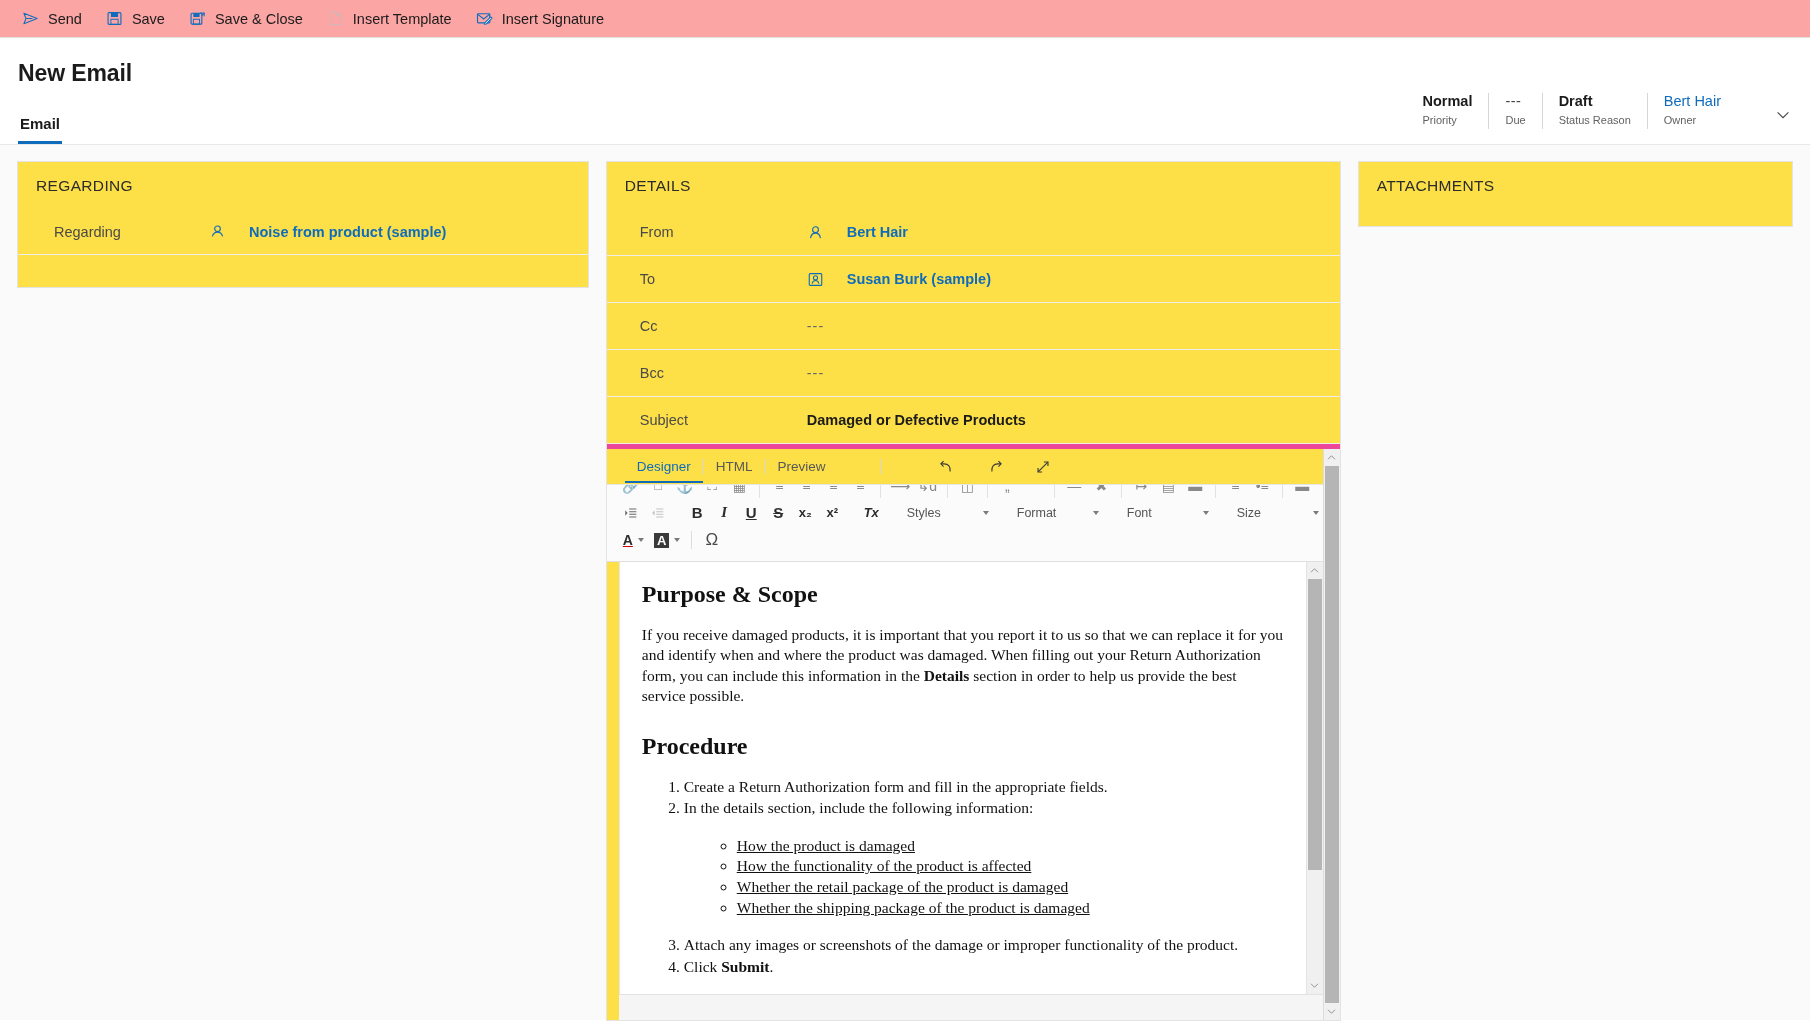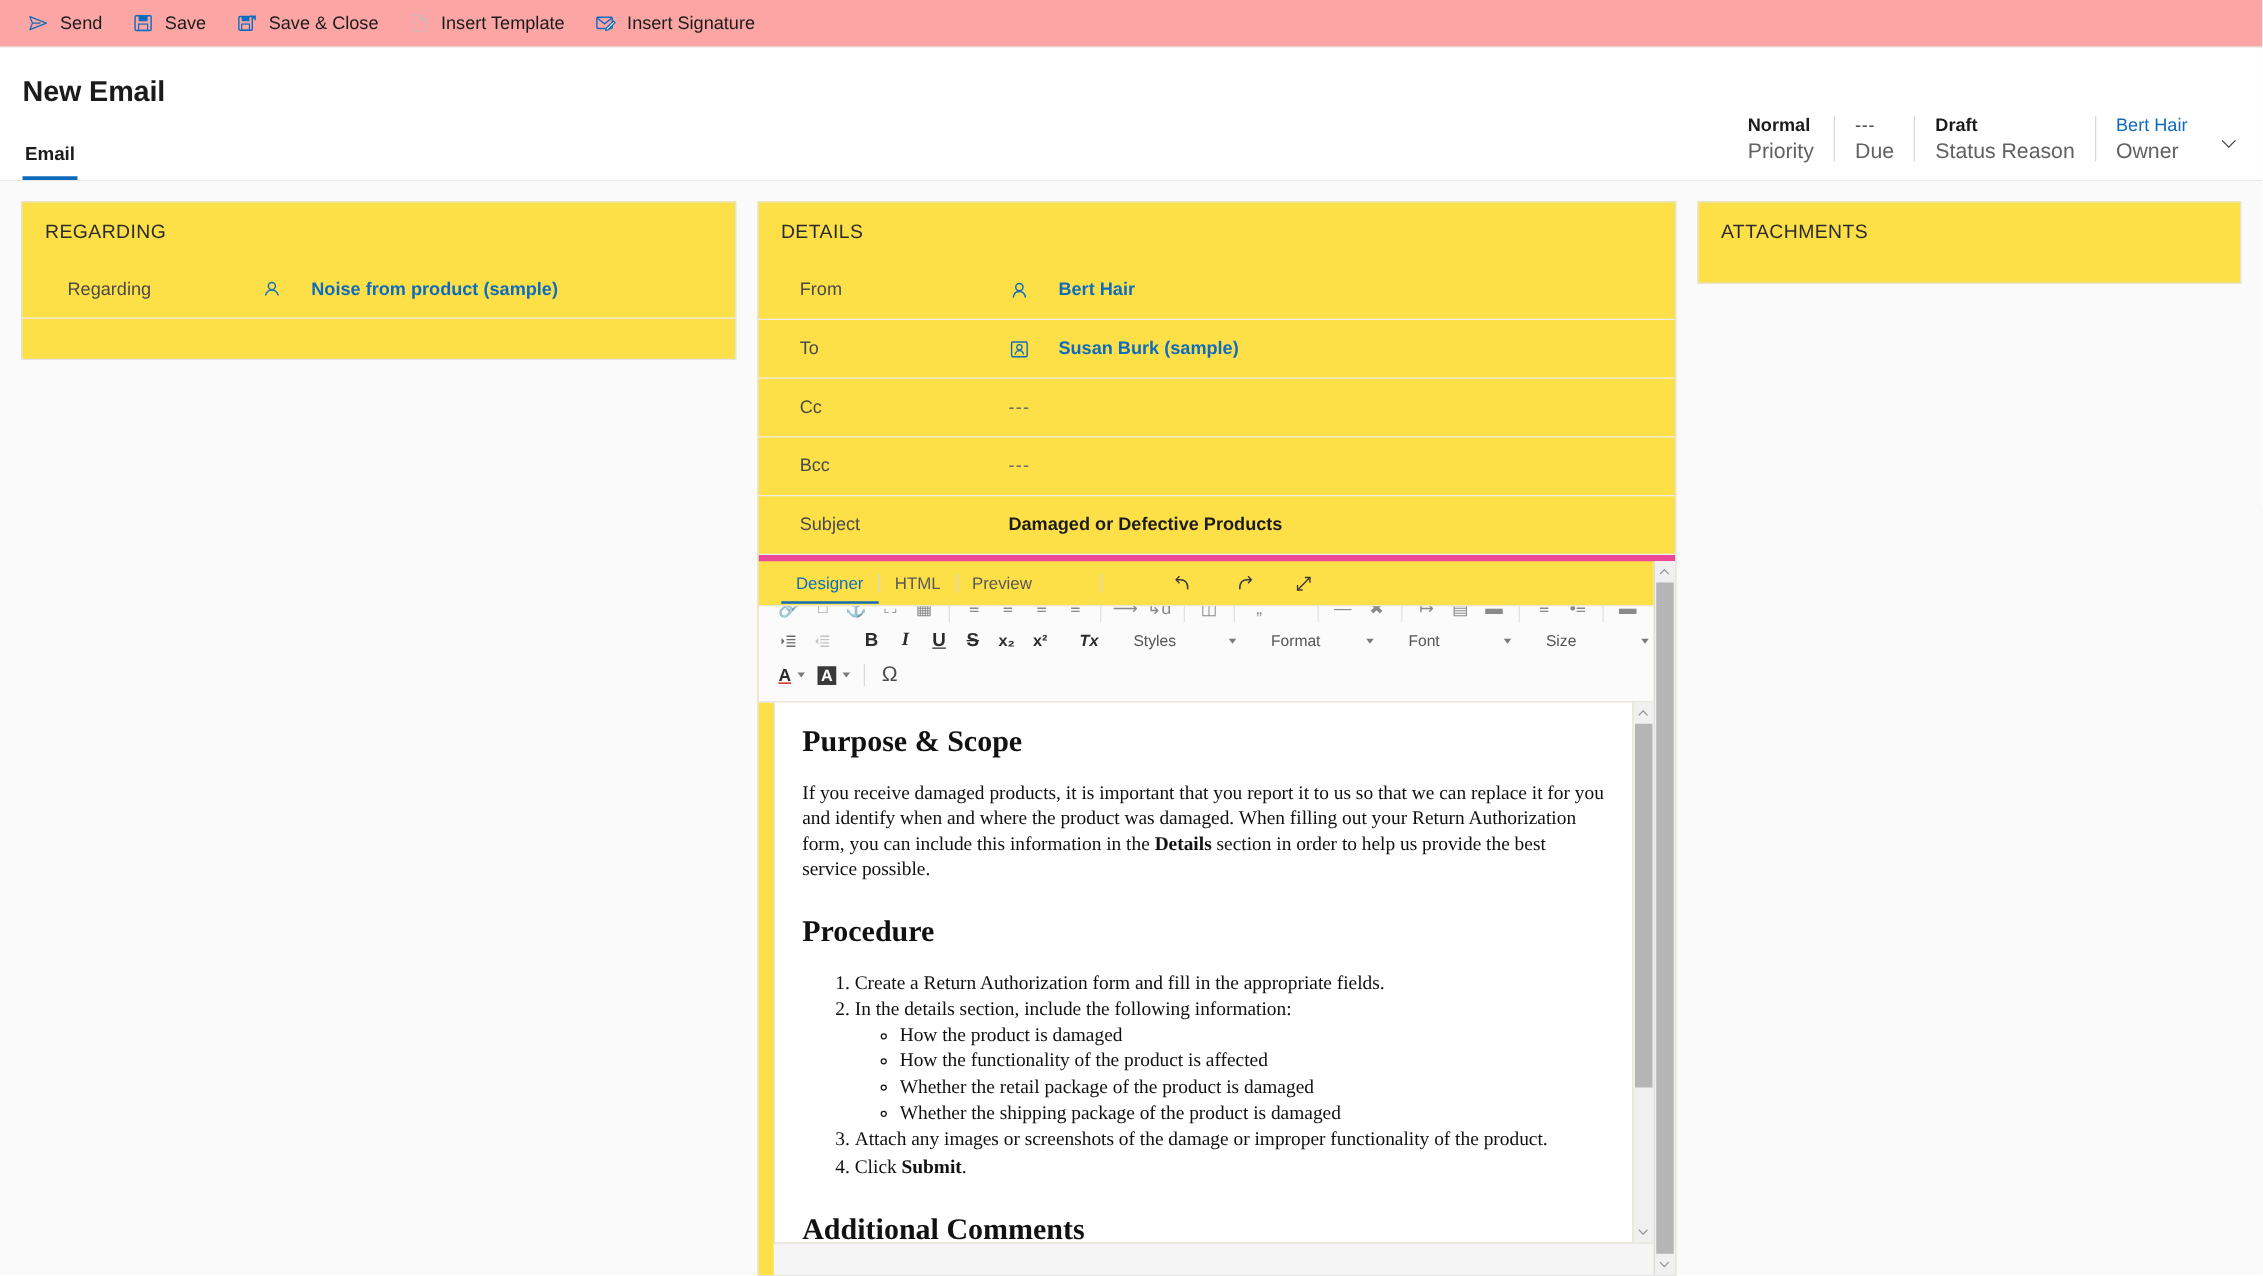--- a/index.html
+++ b/index.html
@@ -46,41 +46,41 @@
   #page-title {
     position: absolute;
     left: 18px; top: 22px;
     font-size: 23px;
     font-weight: 600;
     color: #1b1b1b;
     letter-spacing: -0.1px;
   }
   #header-fields {
     position: absolute;
-    right: 44px; top: 55px;
+    right: 73px; top: 55px;
     display: flex;
     align-items: flex-start;
   }
   .hf {
     padding: 0 16px;
     border-right: 1px solid #d6d6d6;
     text-align: left;
   }
   .hf:last-child { border-right: none; }
   .hf-val {
     font-size: 14.5px;
     font-weight: 700;
     color: #1b1b1b;
     line-height: 17px;
     white-space: nowrap;
   }
   .hf-val.link { color: #0f6cbd; font-weight: 400; }
   .hf-val.dashes { font-weight: 400; color: #444; letter-spacing: 0.5px; }
   .hf-lbl {
-    font-size: 17px;
+    font-size: 11px;
     color: #616161;
     line-height: 17px;
     margin-top: 2px;
     white-space: nowrap;
   }
   #header-expand {
     position: absolute;
     right: 14px; top: 64px;
     width: 26px; height: 26px;
     cursor: pointer;
@@ -273,22 +273,23 @@
   }
   #editor-content h1.second { margin-top: 26px; }
   #editor-content p { margin: 0 0 6px 0; }
   #editor-content ol {
     margin: 14px 0 0 0;
     padding-left: 42px;
   }
   #editor-content ol > li { margin-bottom: 1px; }
   #editor-content ul {
     list-style-type: circle;
-    margin: 0;
+    margin: 17px;
     padding-left: 36px;
+    text-decoration: underline;
   }
   #editor-status {
     height: 26px;
     background: #f5f5f5;
     border-top: 1px solid #e2e2e2;
     margin-left: 12px;
   }
 
   
   .vscroll {

